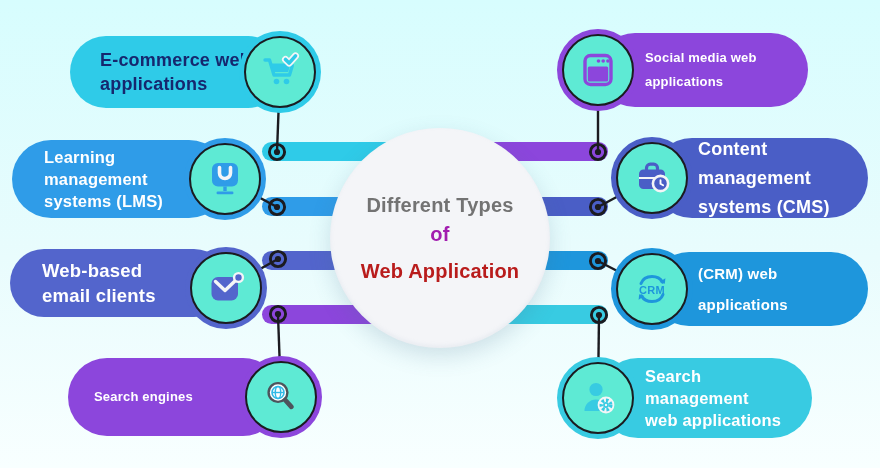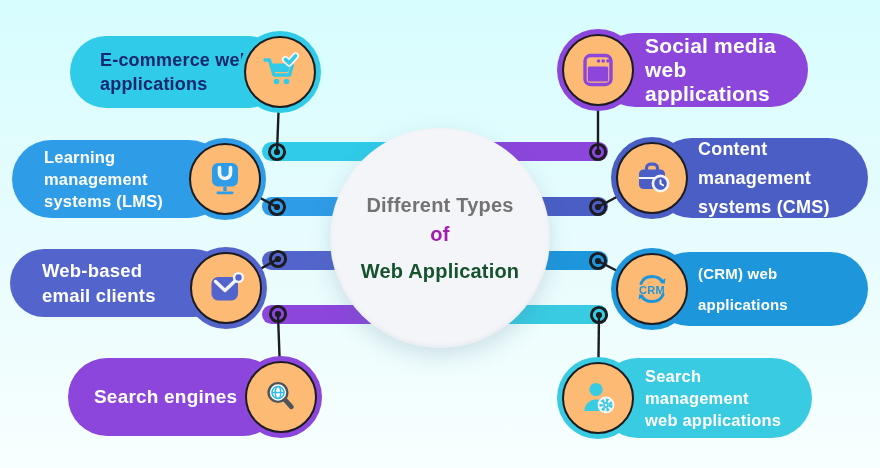--- a/index.html
+++ b/index.html
@@ -26,33 +26,33 @@
   .pill{position:absolute;z-index:5;display:flex;align-items:center;background:var(--c);}
   .pill-label{color:var(--tc);font-weight:bold;white-space:pre-line;letter-spacing:.2px;}
 
   .p-ecommerce{left:70px;top:36px;width:214px;height:72px;border-radius:36px;}
   .p-ecommerce .pill-label{padding-left:30px;font-size:18px;line-height:24px;}
   .p-lms{left:12px;top:140px;width:216px;height:78px;border-radius:39px;}
   .p-lms .pill-label{padding-left:32px;font-size:16.5px;line-height:22px;}
   .p-email{left:10px;top:249px;width:218px;height:68px;border-radius:39px;}
   .p-email .pill-label{padding-left:32px;font-size:18.5px;line-height:25px;}
   .p-search{left:68px;top:358px;width:214px;height:78px;border-radius:39px;}
-  .p-search .pill-label{padding-left:26px;font-size:19px;line-height:24px;}
+  .p-search .pill-label{padding-left:26px;font-size:13px;line-height:24px;}
   .p-social{left:598px;top:33px;width:210px;height:74px;border-radius:37px;}
-  .p-social .pill-label{padding-left:47px;font-size:21px;line-height:24px;}
+  .p-social .pill-label{padding-left:47px;font-size:13px;line-height:24px;}
   .p-cms{left:652px;top:138px;width:216px;height:80px;border-radius:40px;}
   .p-cms .pill-label{padding-left:46px;font-size:18px;line-height:29px;}
   .p-crm{left:652px;top:252px;width:216px;height:74px;border-radius:37px;}
   .p-crm .pill-label{padding-left:46px;font-size:15px;line-height:31px;}
   .p-project{left:598px;top:358px;width:214px;height:80px;border-radius:40px;}
   .p-project .pill-label{padding-left:47px;font-size:16.5px;line-height:22px;}
 
   
   .icon-badge{position:absolute;width:82px;height:82px;border-radius:50%;background:var(--c);z-index:6;}
-  .icon-inner{position:absolute;inset:5px;border-radius:50%;background:#fdba74;border:2.5px solid #1B1B20;
+  .icon-inner{position:absolute;inset:5px;border-radius:50%;background:#5eead4;border:2.5px solid #1B1B20;
               display:flex;align-items:center;justify-content:center;}
   .icon-svg{width:46px;height:46px;}
   .b-ecommerce{left:239px;top:31px;}
   .b-lms{left:184px;top:138px;}
   .b-email{left:185px;top:247px;}
   .b-search{left:240px;top:356px;}
   .b-social{left:557px;top:29px;}
   .b-cms{left:611px;top:137px;}
   .b-crm{left:611px;top:248px;}
   .b-project{left:557px;top:357px;}
@@ -114,21 +114,21 @@
       <g>
           <circle cx="599" cy="315" r="7.6" fill="none" stroke="#1B1B20" stroke-width="2.9"></circle>
           <circle cx="599" cy="315" r="3.1" fill="#1B1B20"></circle>
         </g>
     </g>
   </svg>
 
   <div class="center-circle">
     <div class="center-line" style="color: #737373;">Different Types</div>
     <div class="center-line" style="color: #a21caf;">of</div>
-    <div class="center-line" style="color: #14532d; margin-top: 8px;">Web Application</div>
+    <div class="center-line" style="color: #b91c1c; margin-top: 8px;">Web Application</div>
   </div>
 
   <div class="pill p-ecommerce" style="--c: #2FCBE8; --tc: #16276E;">
     <div class="pill-label">E-commerce web
 applications</div>
   </div>
   <div class="pill p-lms" style="--c: #2F9CE8; --tc: #FFFFFF;">
     <div class="pill-label">Learning
 management
 systems (LMS)</div>

